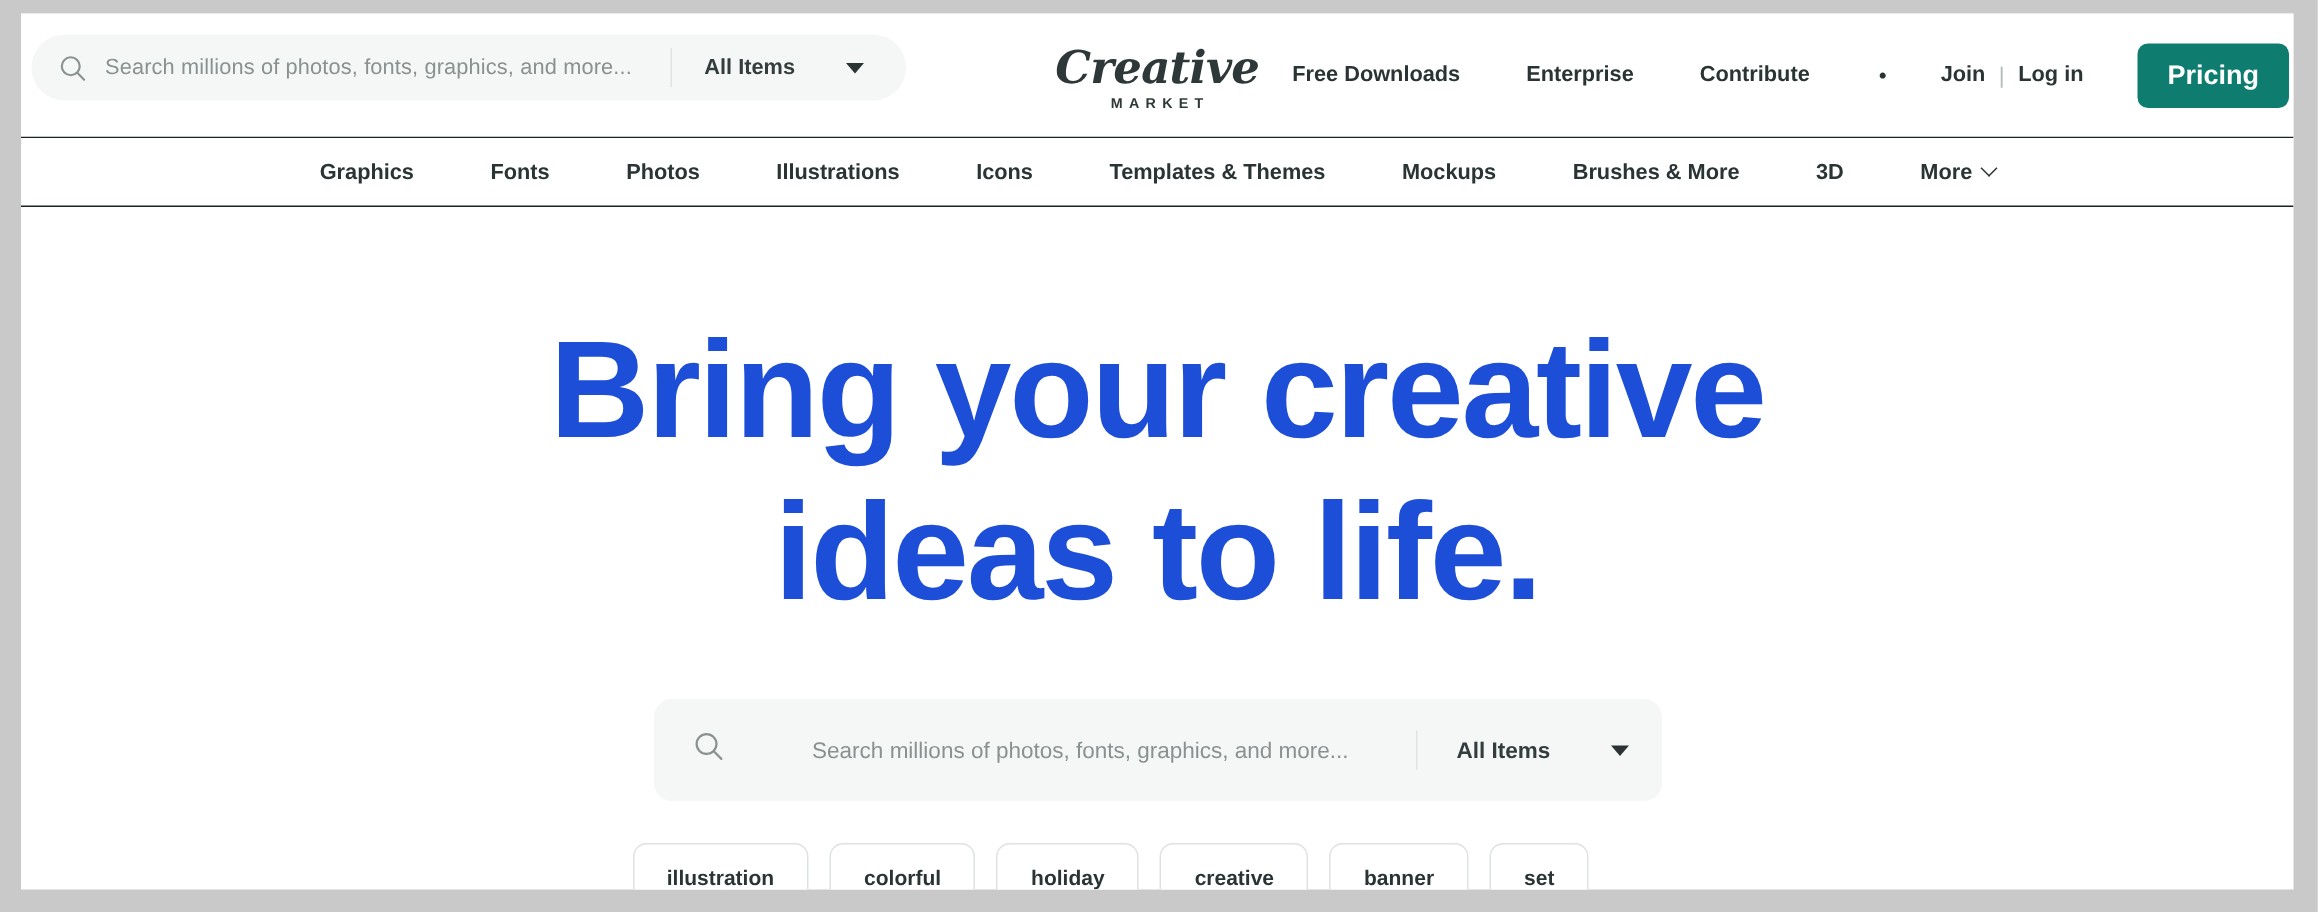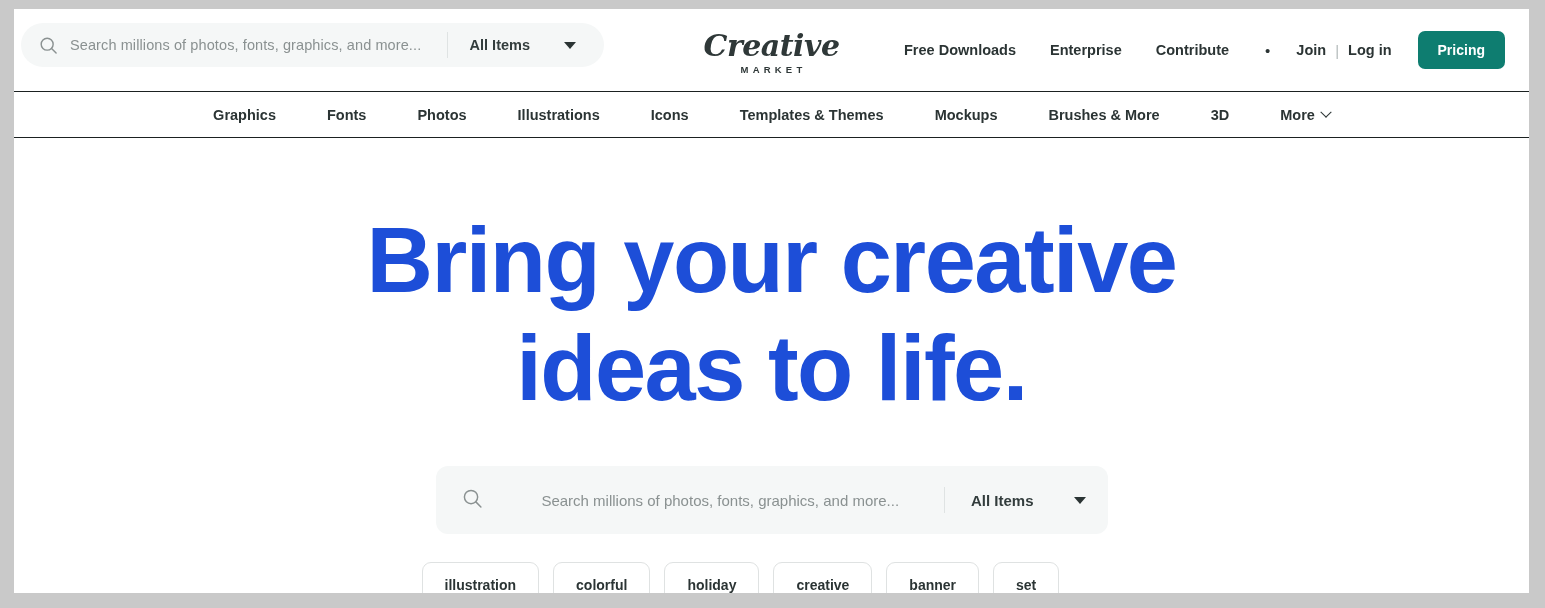--- a/index.html
+++ b/index.html
@@ -104,26 +104,26 @@
     font-weight: 700;
     letter-spacing: 4.2px;
     color: #2f3838;
     margin-top: 3px;
     padding-left: 4px;
   }
 
   
   .right-nav {
     position: absolute;
-    right: 24px;
+    right: 3px;
     top: 0;
     height: 82px;
     display: flex;
     align-items: center;
-    gap: 6px;
+    gap: 16px;
   }
   .right-nav a {
     font-size: 14.5px;
     font-weight: 700;
     color: #2b3434;
     text-decoration: none;
     white-space: nowrap;
   }
   .rn-item { padding: 0 14px; }
   .rn-dot {
@@ -140,21 +140,21 @@
   .rn-auth .pipe {
     color: #b4bbbb;
     font-weight: 400;
     padding: 0 9px;
     font-size: 15px;
   }
   .pricing-btn {
     margin-left: 10px;
     background: #0e7d70;
     color: #ffffff !important;
-    font-size: 14px;
+    font-size: 18px;
     font-weight: 700;
     padding: 11px 20px;
     border-radius: 7px;
     border: none;
     cursor: pointer;
     font-family: "Liberation Sans", sans-serif;
     white-space: nowrap;
   }
 
   

